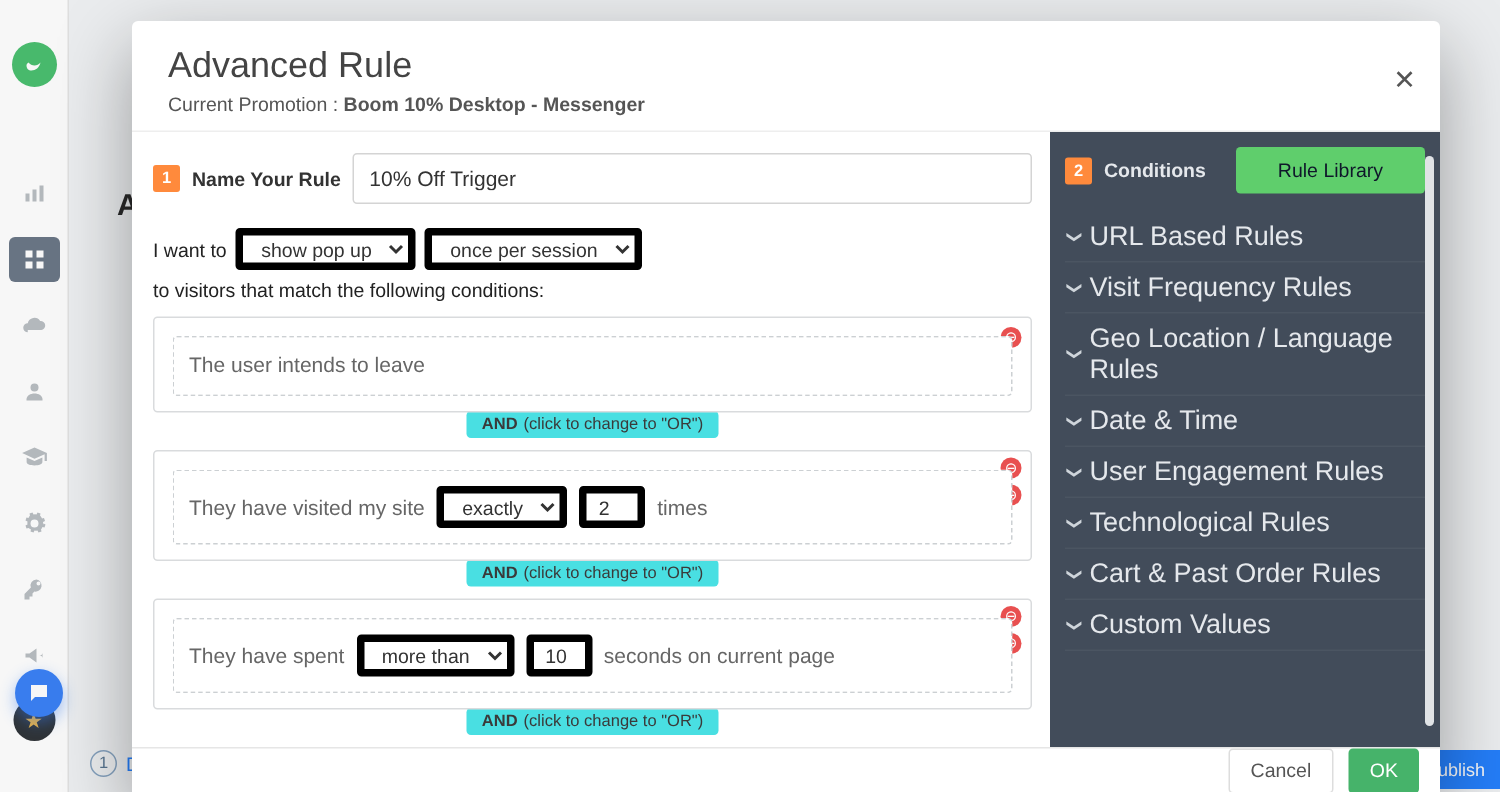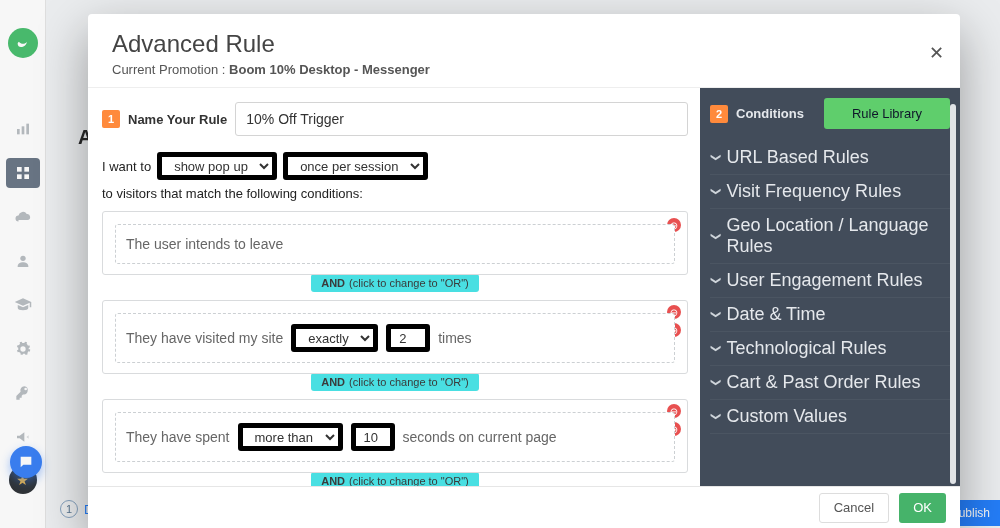--- a/index.html
+++ b/index.html
@@ -44,21 +44,21 @@
   .and-chip { display:flex; justify-content:center; margin:-3px 0 8px 0;align-items:flex-end; }
   .chip { display:inline-flex; align-items:center; background:#49dfe2; color:#3a3a3a; font-size:11px; padding:3px 10px; border-radius:3px; }
   .chip .b { font-weight:700; margin-right:4px; }
   
   .rhead { display:flex; align-items:center; justify-content:space-between; margin-bottom:6px; }
   .rhead .lab { display:flex; align-items:center; gap:8px; font-weight:700; font-size:13px; }
   .rlib { background:#5fce6c; color:#0f172a; border:none; padding:8px 28px; border-radius:3px; font-size:13px; cursor:pointer; }
   .acc { list-style:none; margin:6px 0 0 0; padding:0; }
   .acc li { padding:6px 2px; border-bottom:1px solid rgba(255,255,255,.05); cursor:pointer; display:flex; align-items:center; gap:6px; font-size:18px; }
   .acc li::before { content:"\276F"; display:inline-block; transform:rotate(90deg); font-size:10px; color:#cfd5db; }
-  .mfoot { border-top:1px solid #e6e6e6; height:42px; display:flex; align-items:center; justify-content:flex-end; gap:10px; padding:0 14px; background:#fff; position:absolute; bottom:0; left:0; right:0; }
+  .mfoot { border-top:1px solid #e6e6e6; height:30px; display:flex; align-items:center; justify-content:flex-end; gap:10px; padding:0 14px; background:#fff; position:absolute; bottom:0; left:0; right:0; }
   .btn { height:30px; border-radius:3px; border:none; font-size:13px; padding:0 14px; cursor:pointer; }
   .btn.ok { background:#46b36a; color:#fff; }
   .btn.cancel { background:#fff; color:#555; border:1px solid #ddd; }
   .scroll-edge { position:absolute; right:4px; top:90px; bottom:44px; width:6px; border-radius:3px; background:#e0e3e6; }
 </style>
 </head>
 <body>
 
 <div class="rail">
   <div class="logo">
@@ -221,24 +221,24 @@
           <li>
               <span>URL Based Rules</span>
             </li>
           <li>
               <span>Visit Frequency Rules</span>
             </li>
           <li>
               <span>Geo Location / Language Rules</span>
             </li>
           <li>
+              <span>Date &amp; Time</span>
+            </li>
+          <li>
               <span>User Engagement Rules</span>
-            </li>
-          <li>
-              <span>Date &amp; Time</span>
             </li>
           <li>
               <span>Technological Rules</span>
             </li>
           <li>
               <span>Cart &amp; Past Order Rules</span>
             </li>
           <li>
               <span>Custom Values</span>
             </li>

